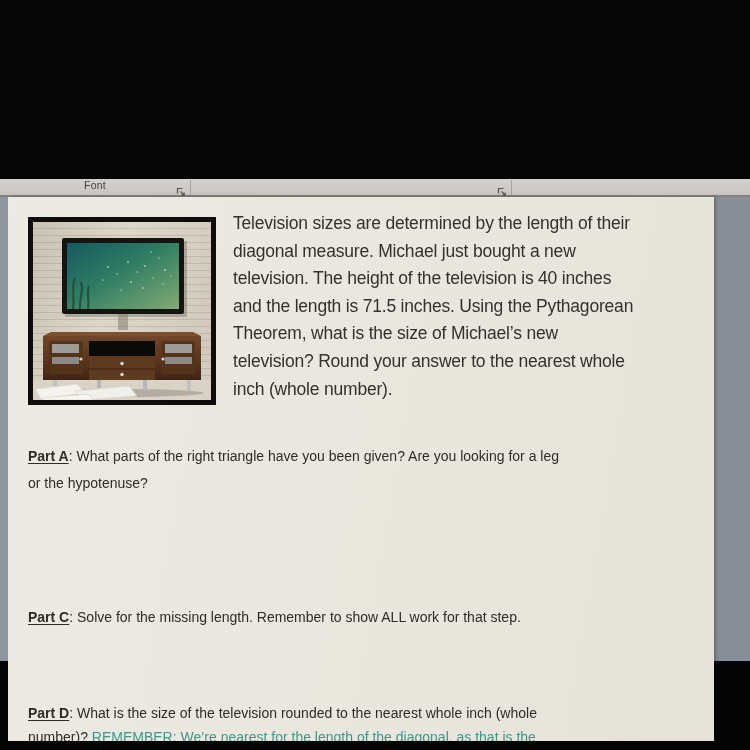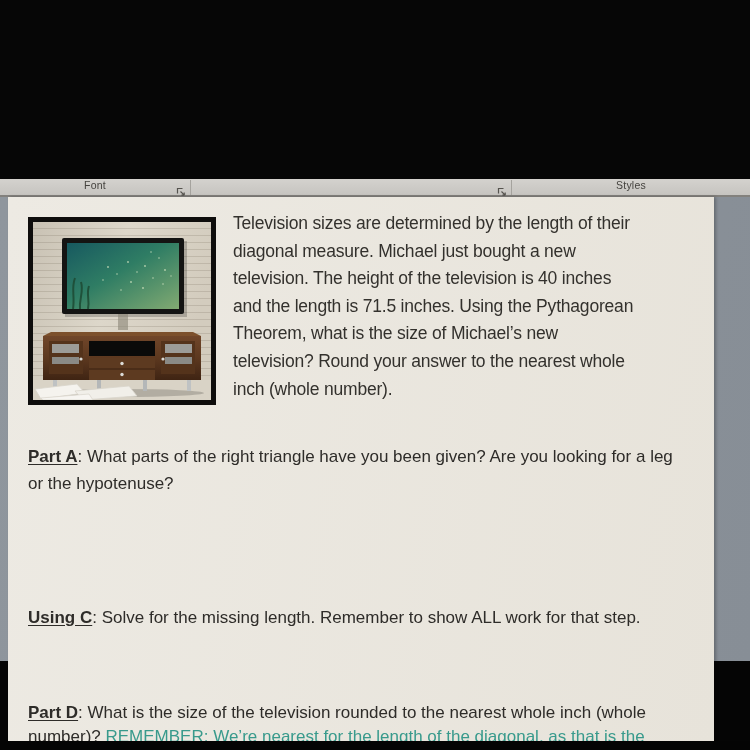--- a/index.html
+++ b/index.html
@@ -40,21 +40,21 @@
   }
   
   .intro{
     position:absolute;left:225px;top:13px;width:480px;
     font-size:17.5px;line-height:27.6px;letter-spacing:-0.2px;
     color:#33312d;white-space:pre-line;font-weight:500;
   }
   
   .part{
     position:absolute;left:20px;width:668px;
-    font-size:17px;line-height:27px;color:#2e2c29;white-space:pre-line;
+    font-size:14px;line-height:27px;color:#2e2c29;white-space:pre-line;
   }
   .part-a{top:246px;}
   .part-b{top:337px;}
   .part-c{top:407px;}
   .part-d{top:468px;line-height:24px;margin-top:36px;}
   .part-label{font-weight:bold;text-decoration:underline;text-underline-offset:2px;}
   .teal{color:#389a8c;}
 </style>
 </head>
 <body>
@@ -76,23 +76,20 @@
     <div class="ribbon-sep sep1"></div>
 
     <span class="launcher l-paragraph">
       <svg width="10" height="10" viewBox="0 0 10 10">
         <path d="M1.5 6.5 V1.5 H6.5" stroke="#55534e" stroke-width="1.2" fill="none"></path>
         <path d="M4.5 4.5 L8.2 8.2 M8.2 8.2 H5.4 M8.2 8.2 V5.4" stroke="#55534e" stroke-width="1.2" fill="none"></path>
       </svg>
     </span>
     <div class="ribbon-sep sep2"></div>
 
-    <div class="ribbon-group rg-styles">
-      <span class="ribbon-label">Styles</span>
-    </div>
   </div>
 
   <div class="workspace">
     <div class="page">
 
       <div class="tv-figure">
         <svg width="178" height="178" viewBox="0 0 178 178">
           <defs>
             <linearGradient id="wallGrad" x1="0" y1="0" x2="1" y2="0.3">
               <stop offset="0" stop-color="#c9c2b4"></stop>
@@ -191,21 +188,21 @@
 television. The height of the television is 40 inches
 and the length is 71.5 inches. Using the Pythagorean
 Theorem, what is the size of Michael’s new
 television? Round your answer to the nearest whole
 inch (whole number).</div>
 
       <div class="part part-a"><span class="part-label">Part A</span><span>: What parts of the right triangle have you been given? Are you looking for a leg
 or the hypotenuse?</span></div>
 
 
-      <div class="part part-c"><span class="part-label">Using C</span><span>: Solve for the missing length. Remember to show ALL work for that step.</span></div>
+      <div class="part part-c"><span class="part-label">Part C</span><span>: Solve for the missing length. Remember to show ALL work for that step.</span></div>
 
       <div class="part part-d"><span class="part-label">Part D</span><span>: What is the size of the television rounded to the nearest whole inch (whole
 number)? </span><span class="teal">REMEMBER: We’re nearest for the length of the diagonal, as that is the
 measurement used to determine TV Sizes.</span></div>
 
     </div>
   </div>
 
   <div class="bottom-black"></div>
 

